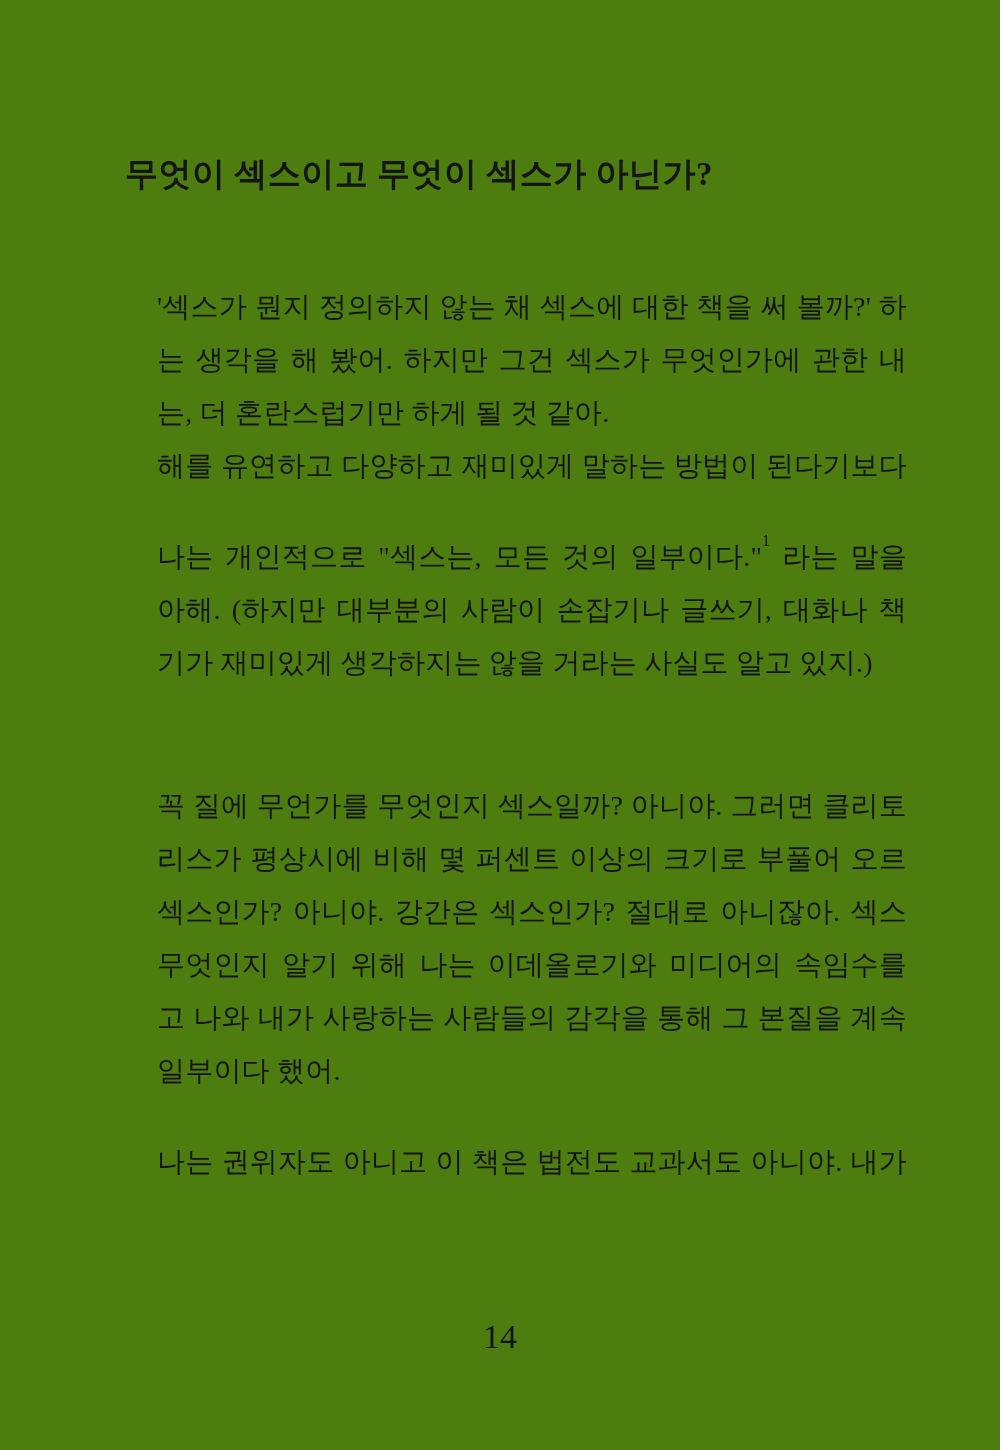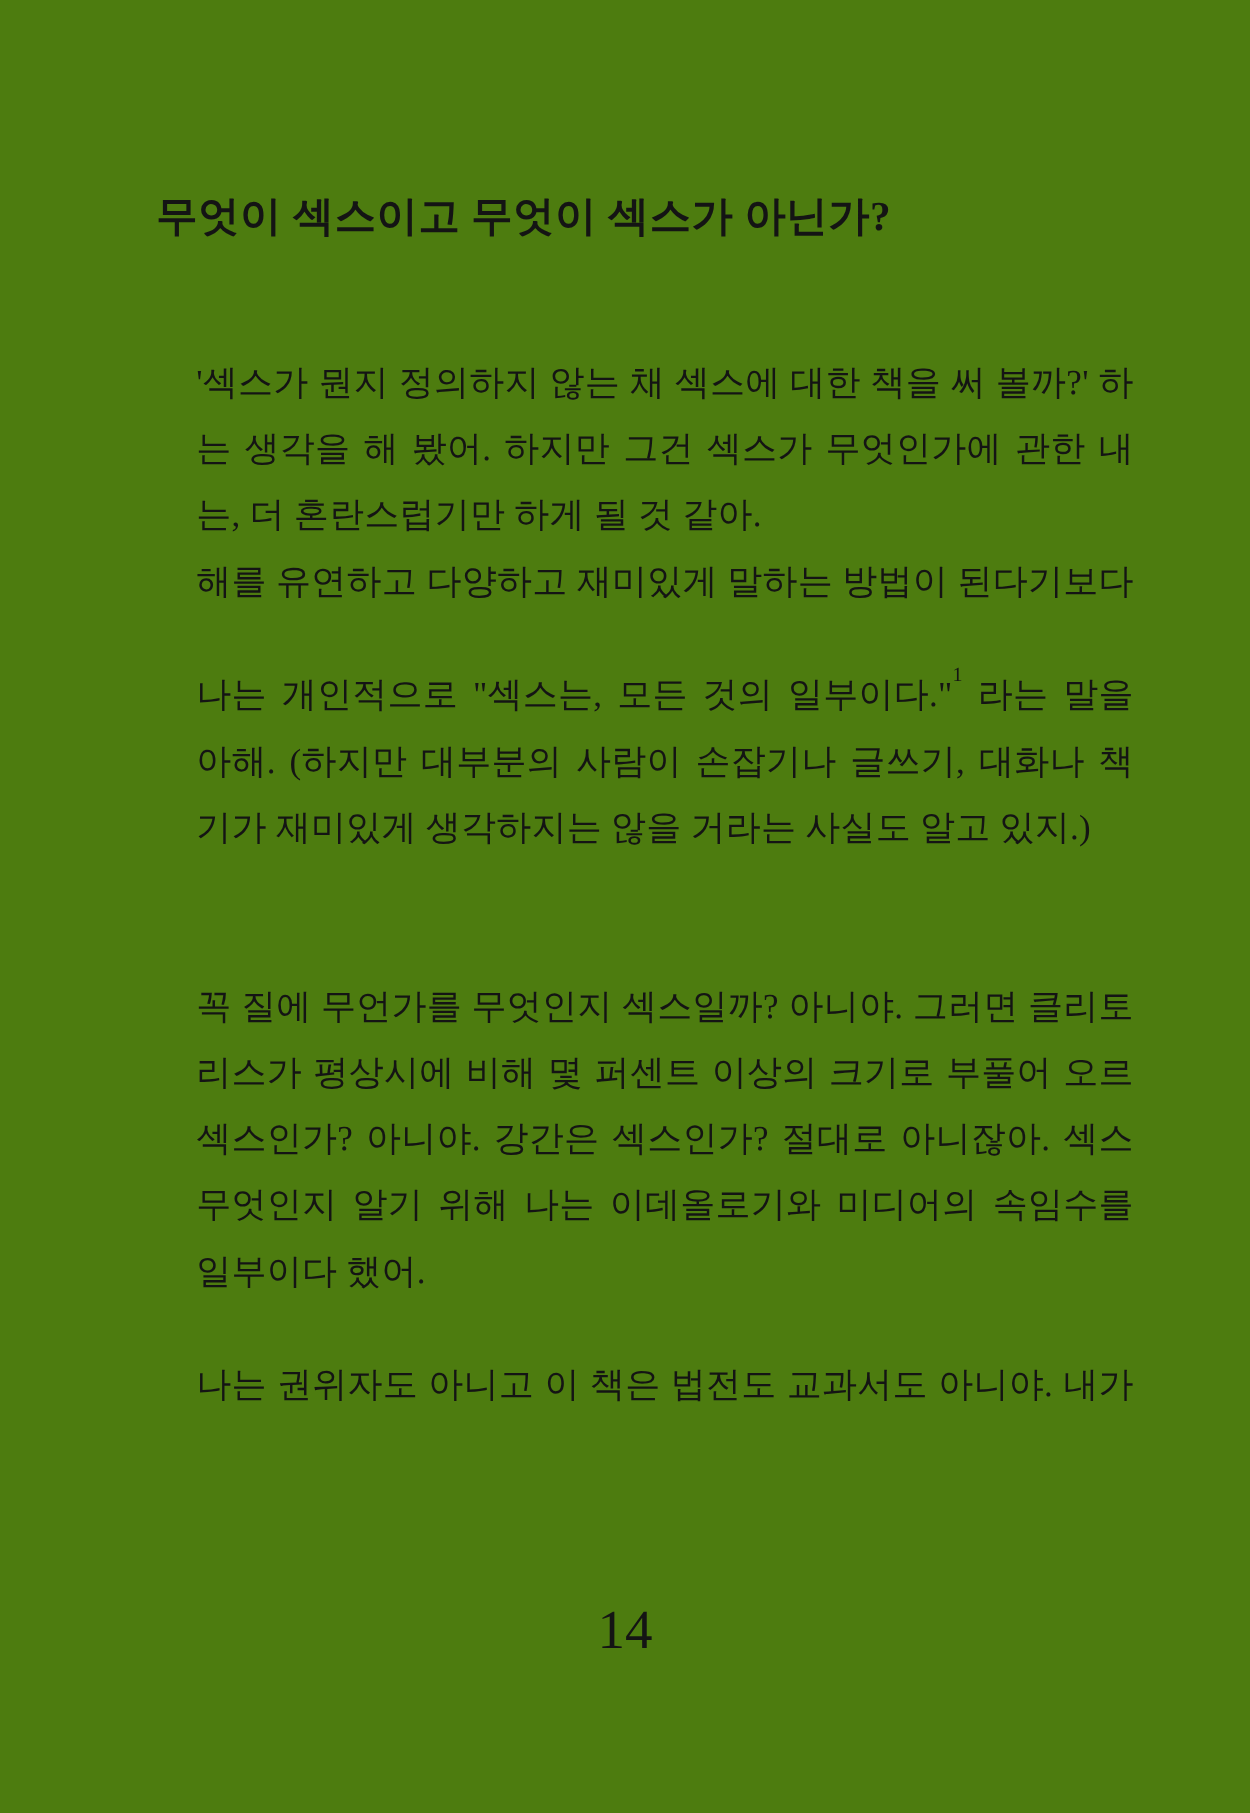--- a/index.html
+++ b/index.html
@@ -54,25 +54,25 @@
     text-align-last: justify;
   }
   .t-line sup.fn {
     font-size: 16px;
     position: relative;
     top: -10px;
     line-height: 0;
   }
   .folio {
     position: absolute;
-    top: 1278px;
+    top: 1318px;
     left: 0;
     width: 1000px;
     text-align: center;
-    font-size: 44px;
+    font-size: 34px;
     color: #141414;
   }
 </style>
 </head>
 <body>
 
 <div class="page">
   <h1 class="heading">무엇이 섹스이고 무엇이 섹스가 아닌가?</h1>
 
   <main class="body-text" id="paragraphs">
@@ -85,20 +85,21 @@
       <div class="paragraph">
         <div class="t-line just"><span>나는 개인적으로 "섹스는, 모든 것의 일부이다."</span><sup class="fn">1</sup><span> 라는 말을 좋</span></div>
         <div class="t-line just"><span>아해. (하지만 대부분의 사람이 손잡기나 글쓰기, 대화나 책 읽</span></div>
         <div class="t-line"><span>기가 재미있게 생각하지는 않을 거라는 사실도 알고 있지.)</span></div>
       </div>
       <div class="paragraph section-gap">
         <div class="t-line just"><span>꼭 질에 무언가를 무엇인지 섹스일까? 아니야. 그러면 클리토</span></div>
         <div class="t-line just"><span>리스가 평상시에 비해 몇 퍼센트 이상의 크기로 부풀어 오르면</span></div>
         <div class="t-line just"><span>섹스인가? 아니야. 강간은 섹스인가? 절대로 아니잖아. 섹스가</span></div>
         <div class="t-line just"><span>무엇인지 알기 위해 나는 이데올로기와 미디어의 속임수를 뚫</span></div>
+        <div class="t-line just"><span>고 나와 내가 사랑하는 사람들의 감각을 통해 그 본질을 계속</span></div>
         <div class="t-line"><span>일부이다 했어.</span></div>
       </div>
       <div class="paragraph">
         <div class="t-line just"><span>나는 권위자도 아니고 이 책은 법전도 교과서도 아니야. 내가</span></div>
       </div>
     </main>
 
   <div class="folio">14</div>
 </div>
 

